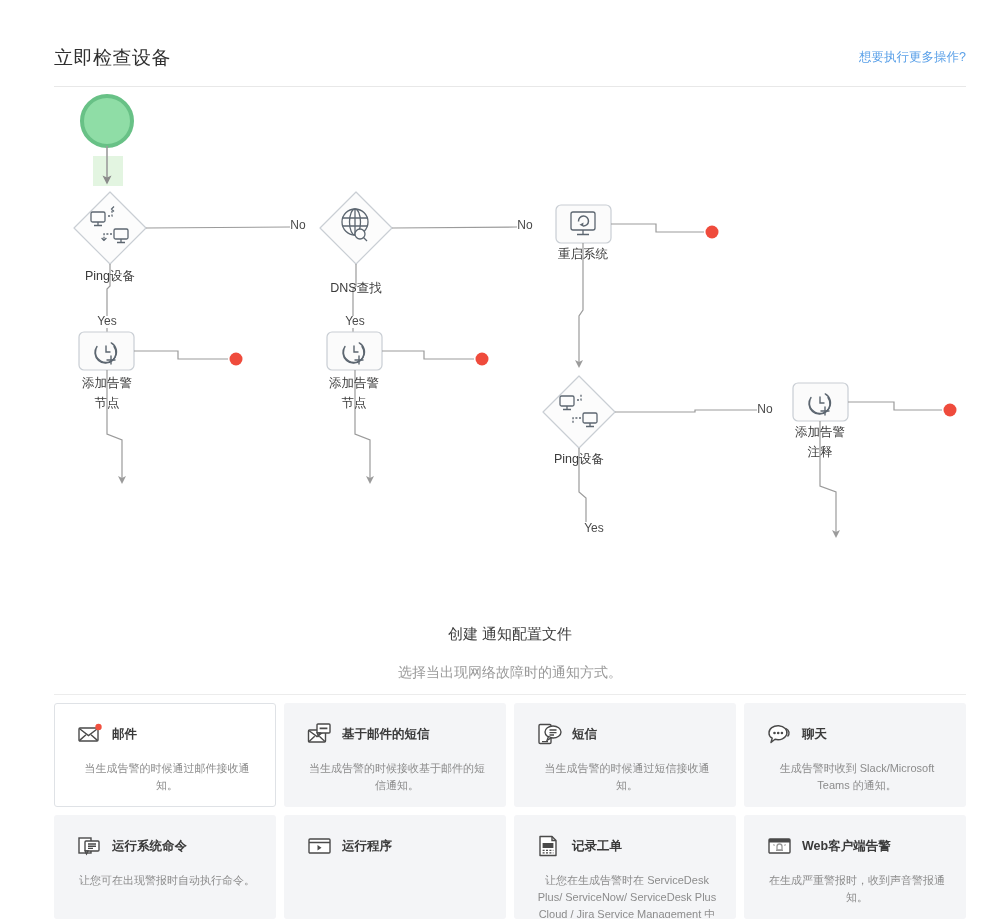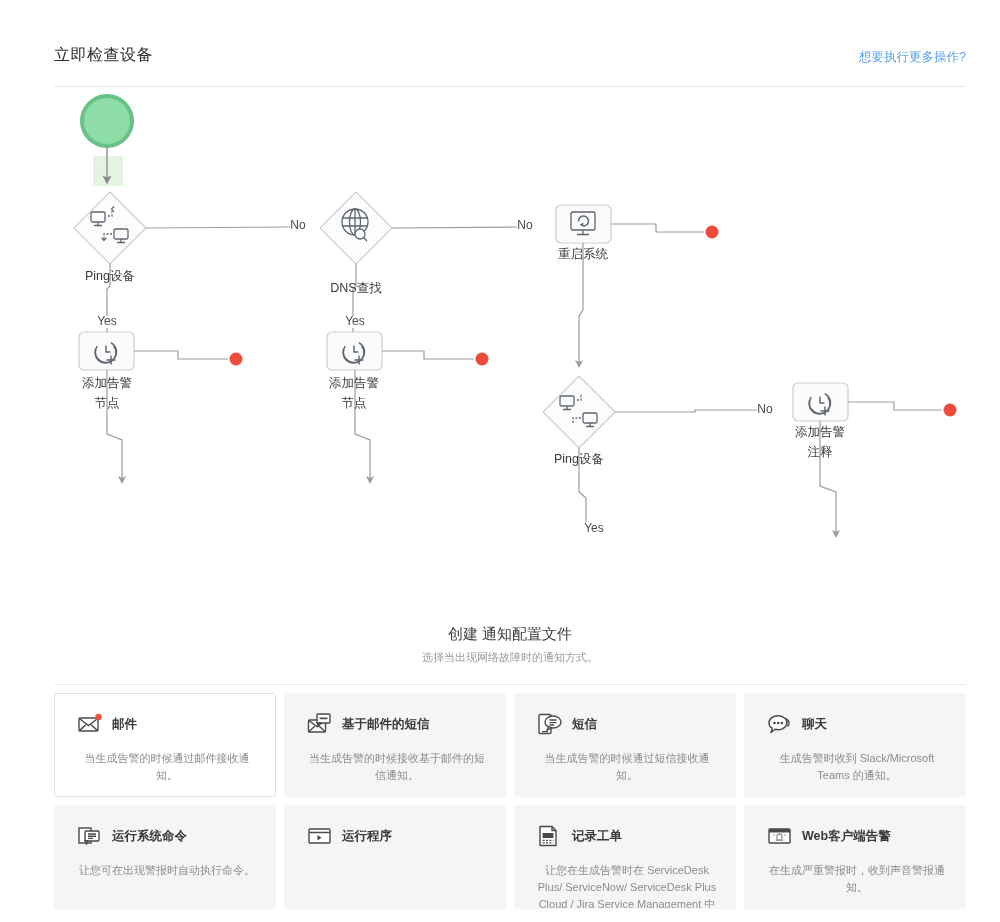--- a/index.html
+++ b/index.html
@@ -13,21 +13,21 @@
   }
 
   
   #header {
     position: absolute;
     left: 54px; top: 45px; width: 912px; height: 42px;
     border-bottom: 1px solid #e8e8e8;
   }
   #page-title {
     position: absolute; left: 0; top: 0;
-    font-size: 16px; font-weight: 400; color: #303030;
+    font-size: 19px; font-weight: 400; color: #303030;
     letter-spacing: .5px;
   }
   #more-actions-link {
     position: absolute; right: 0; top: 4px;
     font-size: 12.5px; color: #5aa0e8; cursor: pointer;
     text-decoration: none;
   }
 
   
   #flow-canvas {
@@ -47,22 +47,22 @@
     font-size: 12px; color: #4a4a4a;
     text-align: center;
   }
 
   
   #notify-section {
     position: absolute; left: 54px; top: 625px; width: 912px; text-align: center;
   }
   #notify-title { font-size: 15px; color: #3c3c3c; font-weight: 400; }
   #notify-subtitle {
-    font-size: 11px; color: #9a9a9a; margin-top: 6px;
-    padding-bottom: 19px; border-bottom: 1px solid #ececec;
+    font-size: 14px; color: #9a9a9a; margin-top: 20px;
+    padding-bottom: 12px; border-bottom: 1px solid #ececec;
   }
   #card-grid {
     display: grid;
     grid-template-columns: repeat(4, 1fr);
     column-gap: 8px; row-gap: 8px;
     margin-top: 8px;
   }
   .notify-card {
     background: #f4f5f7;
     border: 1px solid transparent;

